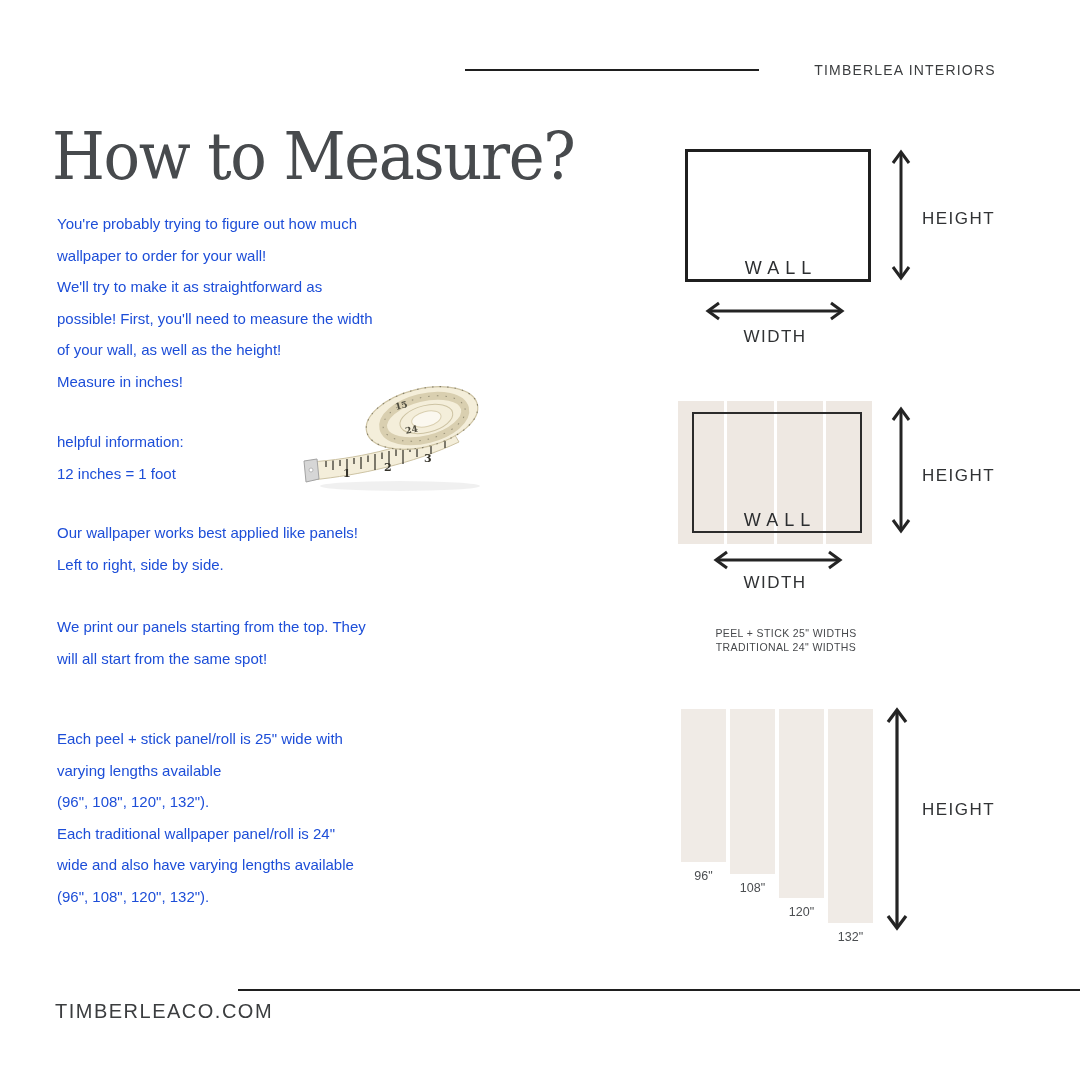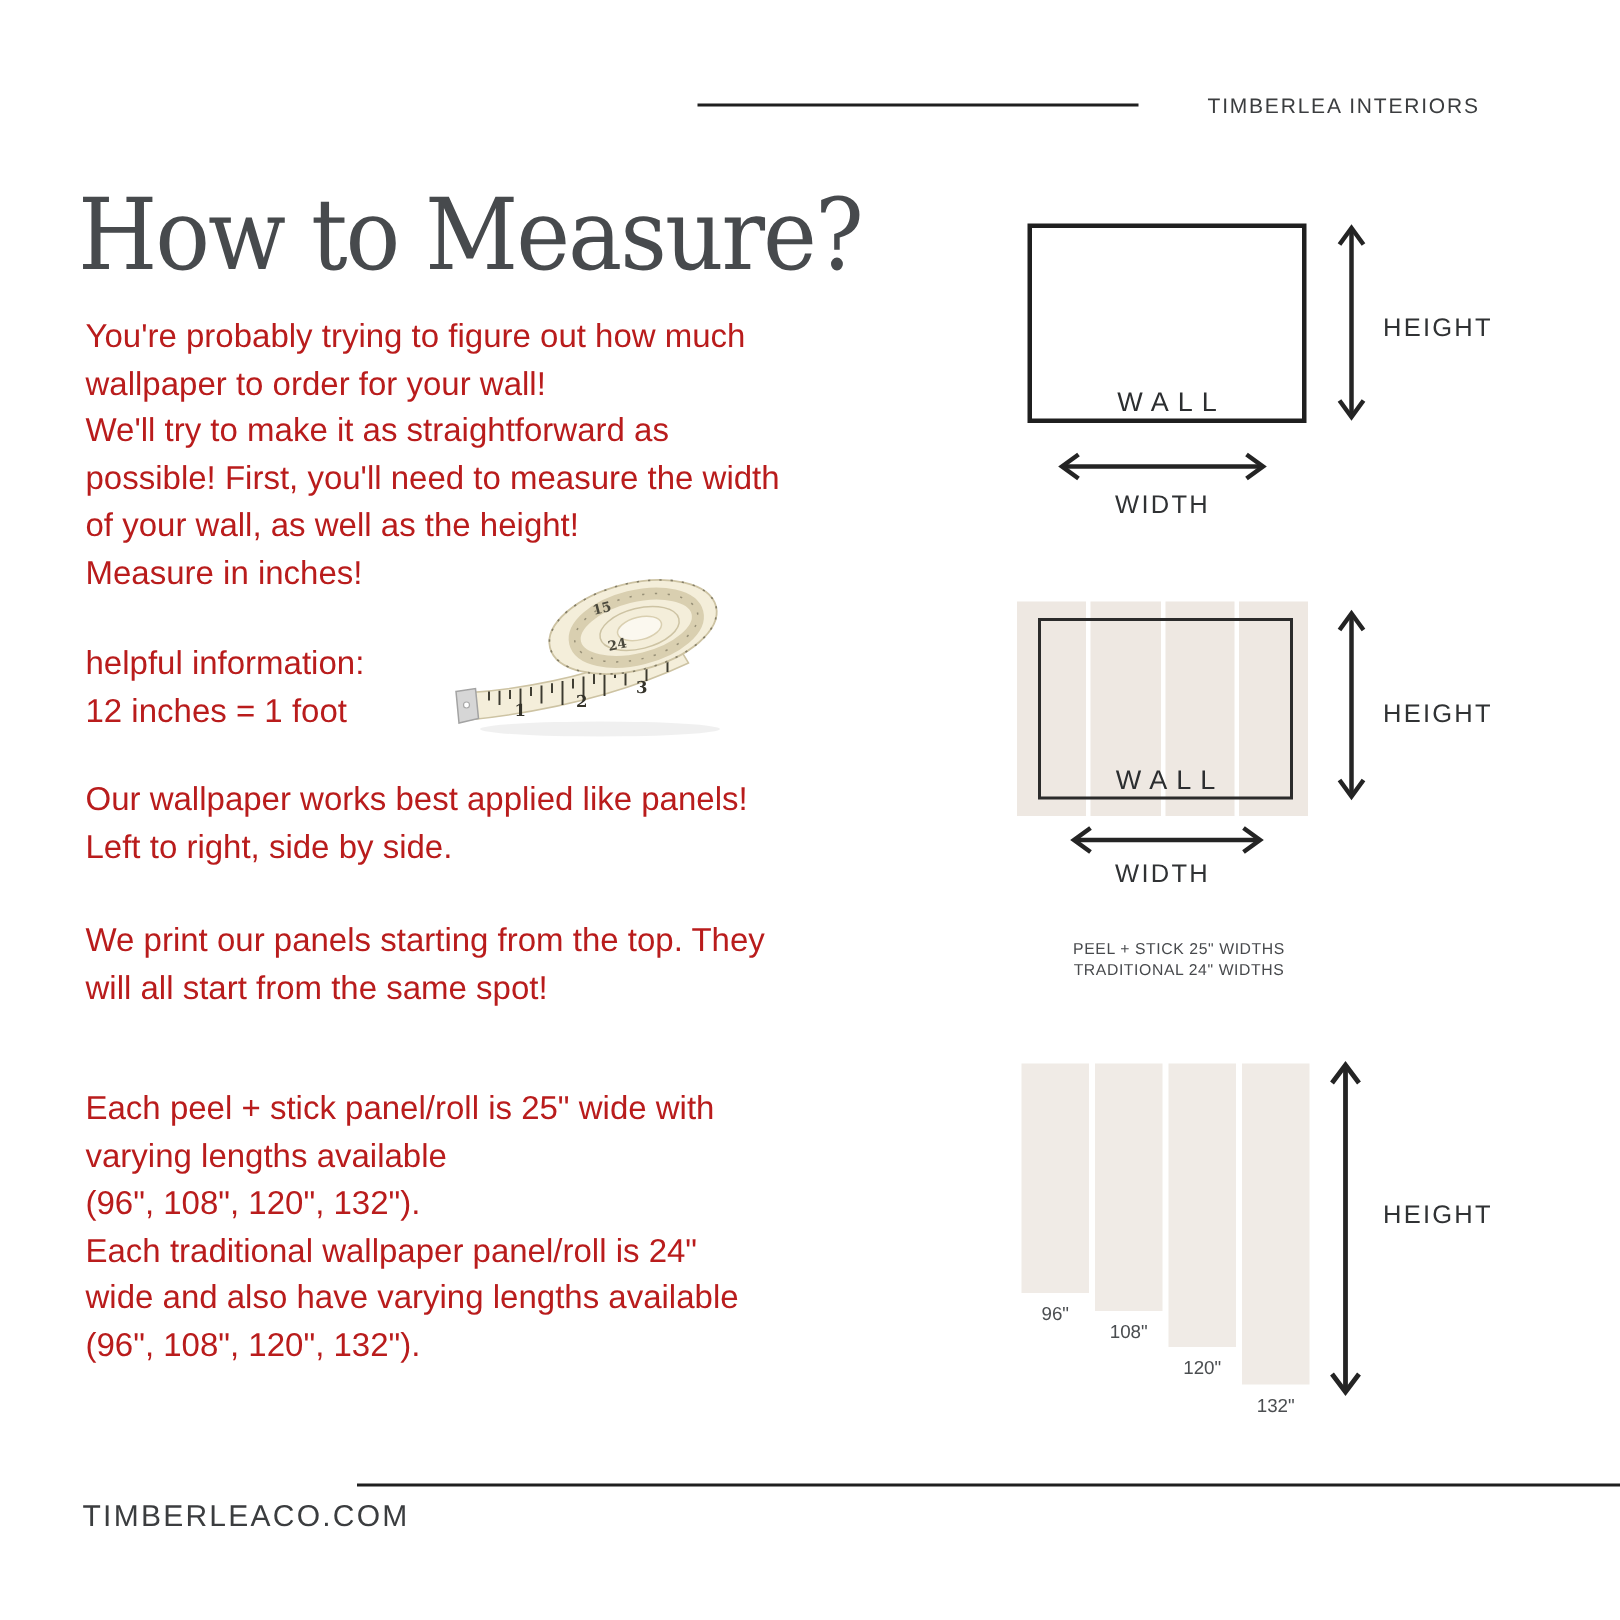--- a/index.html
+++ b/index.html
@@ -2,31 +2,31 @@
 <html><head>
 <meta charset="utf-8">
 <style>
   html,body{margin:0;padding:0;background:#ffffff;}
   .canvas{
     position:relative;width:1080px;height:1080px;background:#ffffff;overflow:hidden;
     font-family:"Liberation Sans",sans-serif;color:#54575a;
   }
   
   .header-line{position:absolute;left:465px;top:69px;width:294px;height:2px;background:#1f1f1f;}
-  .brand{position:absolute;left:805px;top:62px;width:200px;text-align:left;
+  .brand{position:absolute;left:805px;top:62px;width:200px;text-align:center;
          font-size:14px;letter-spacing:1.2px;color:#3b3d3f;}
   
   .page-title{
     position:absolute;left:52px;top:122px;margin:0;font-family:"DejaVu Serif",serif;
     font-weight:500;font-size:66px;line-height:1.05;color:#474a4d;letter-spacing:-1.5px;
     transform:scaleX(0.92);transform-origin:left top;white-space:nowrap;
   }
   
   .para{position:absolute;left:57px;width:560px;white-space:pre-line;
-        font-size:22px;line-height:31.5px;color:#b91c1c;}
+        font-size:15px;line-height:31.5px;color:#1d4ed8;}
   .para-intro{top:208px;}
   .para-helpful{top:426px;}
   .para-panels{top:517px;}
   .para-print{top:611px;}
   .para-sizes{top:704px;margin-top:19px;}
   .para-note{top:906px;font-size:15px;line-height:21.5px;color:#4b4e51;width:520px;}
   .para-note b{font-weight:bold;color:#3c3e40;}
   
   .tape{position:absolute;left:300px;top:378px;}
   

